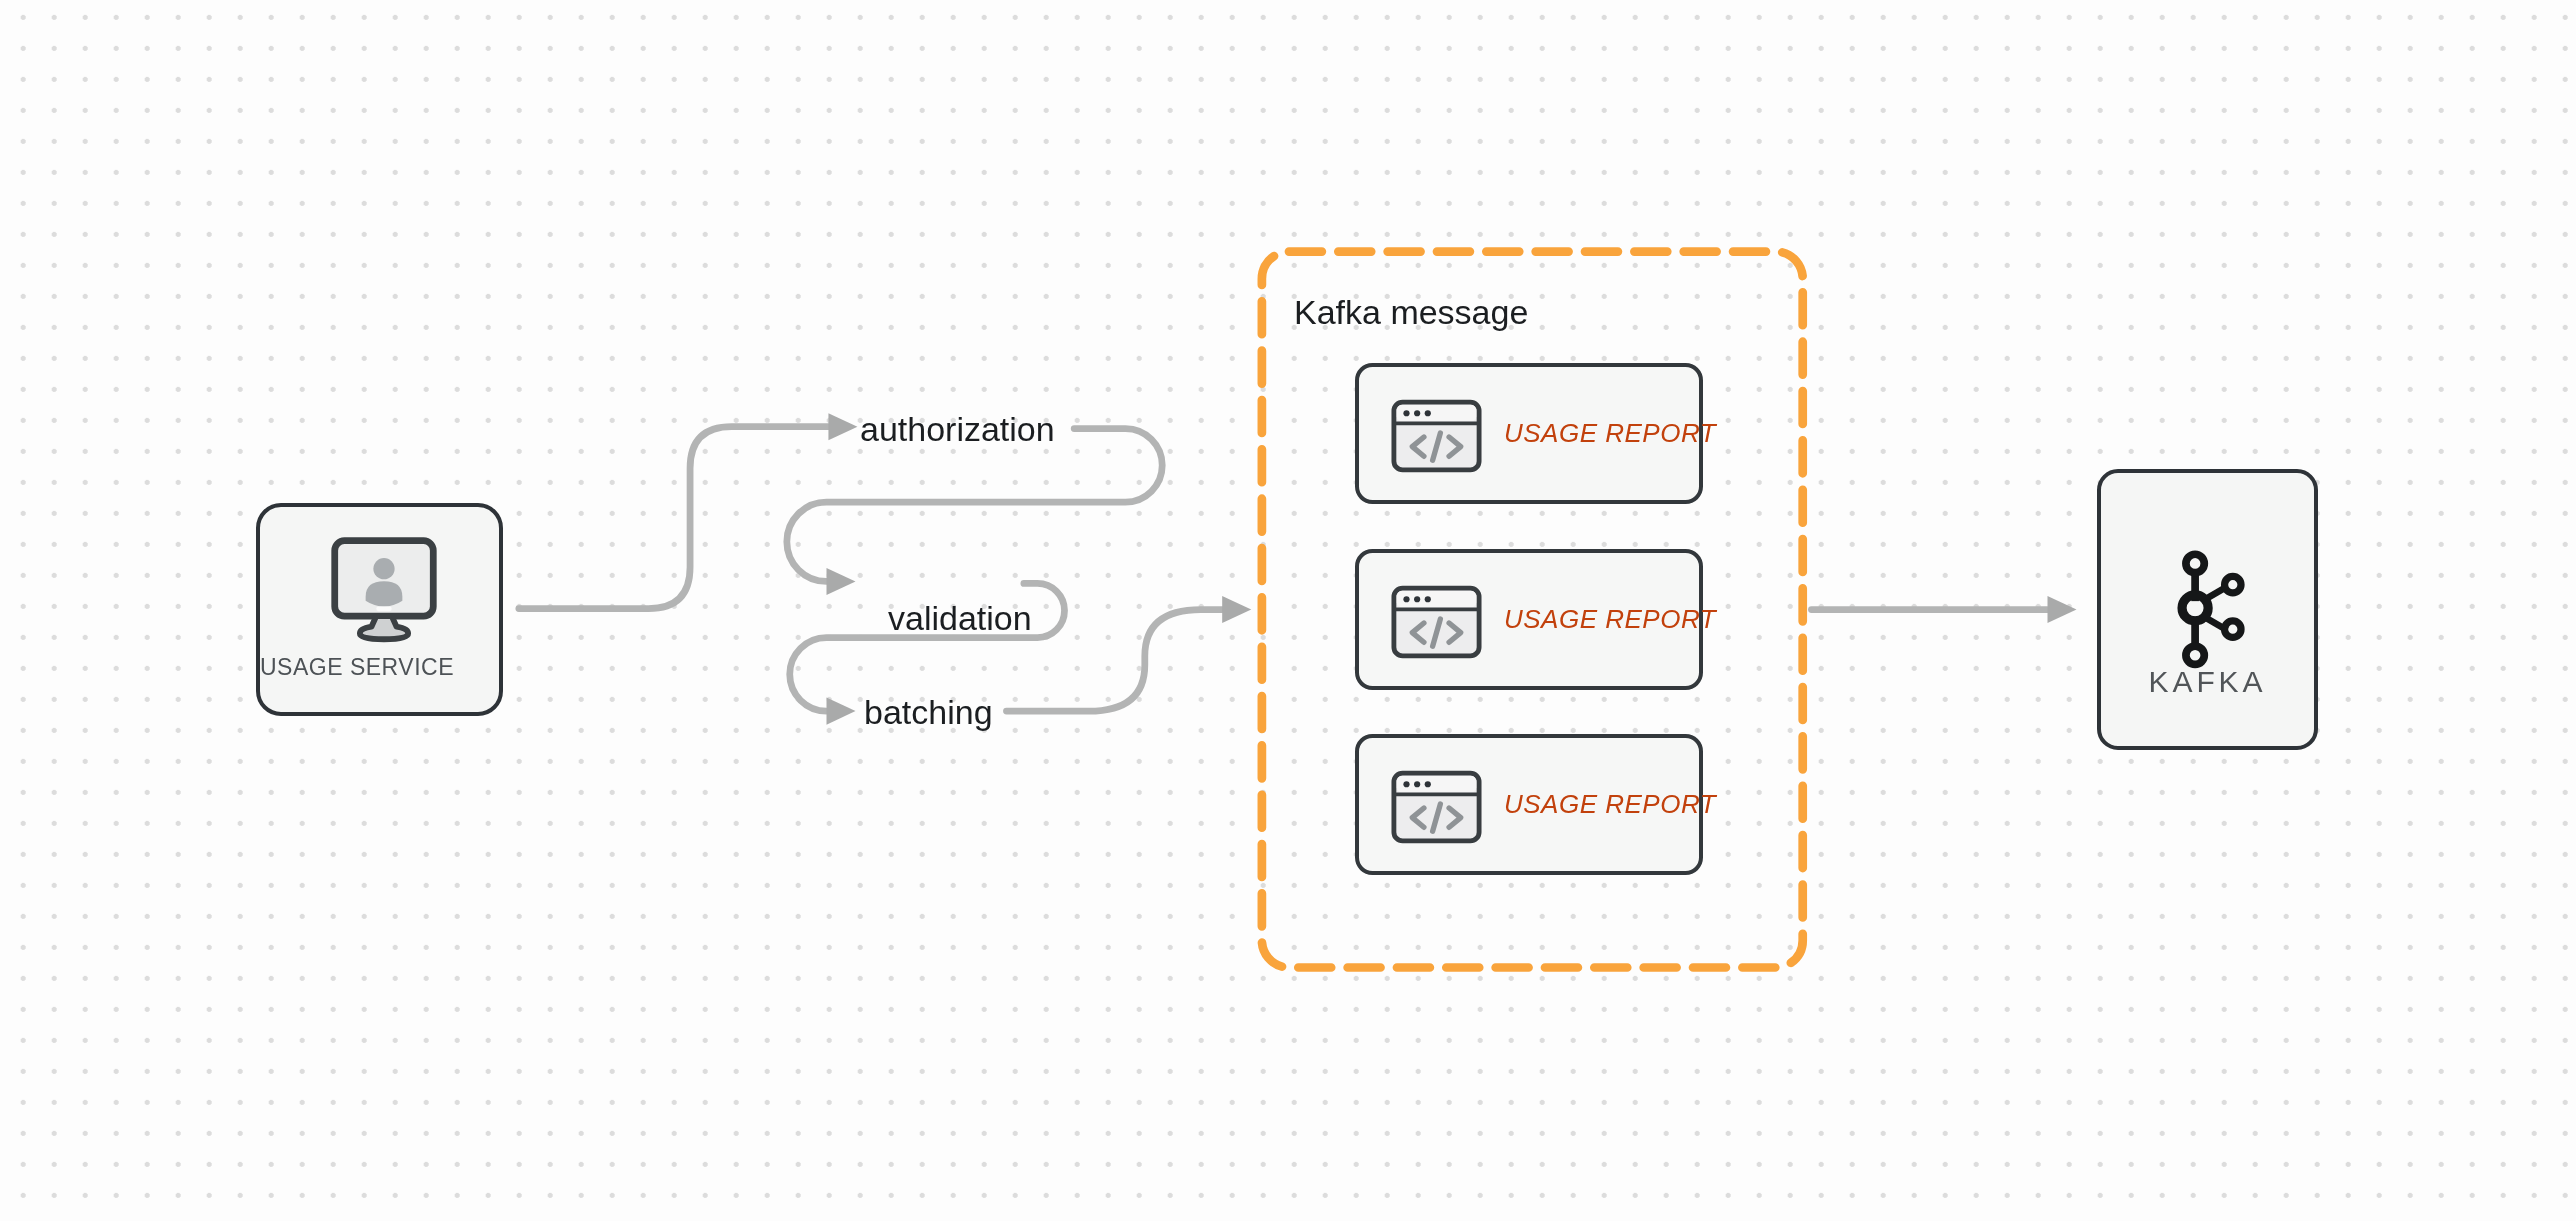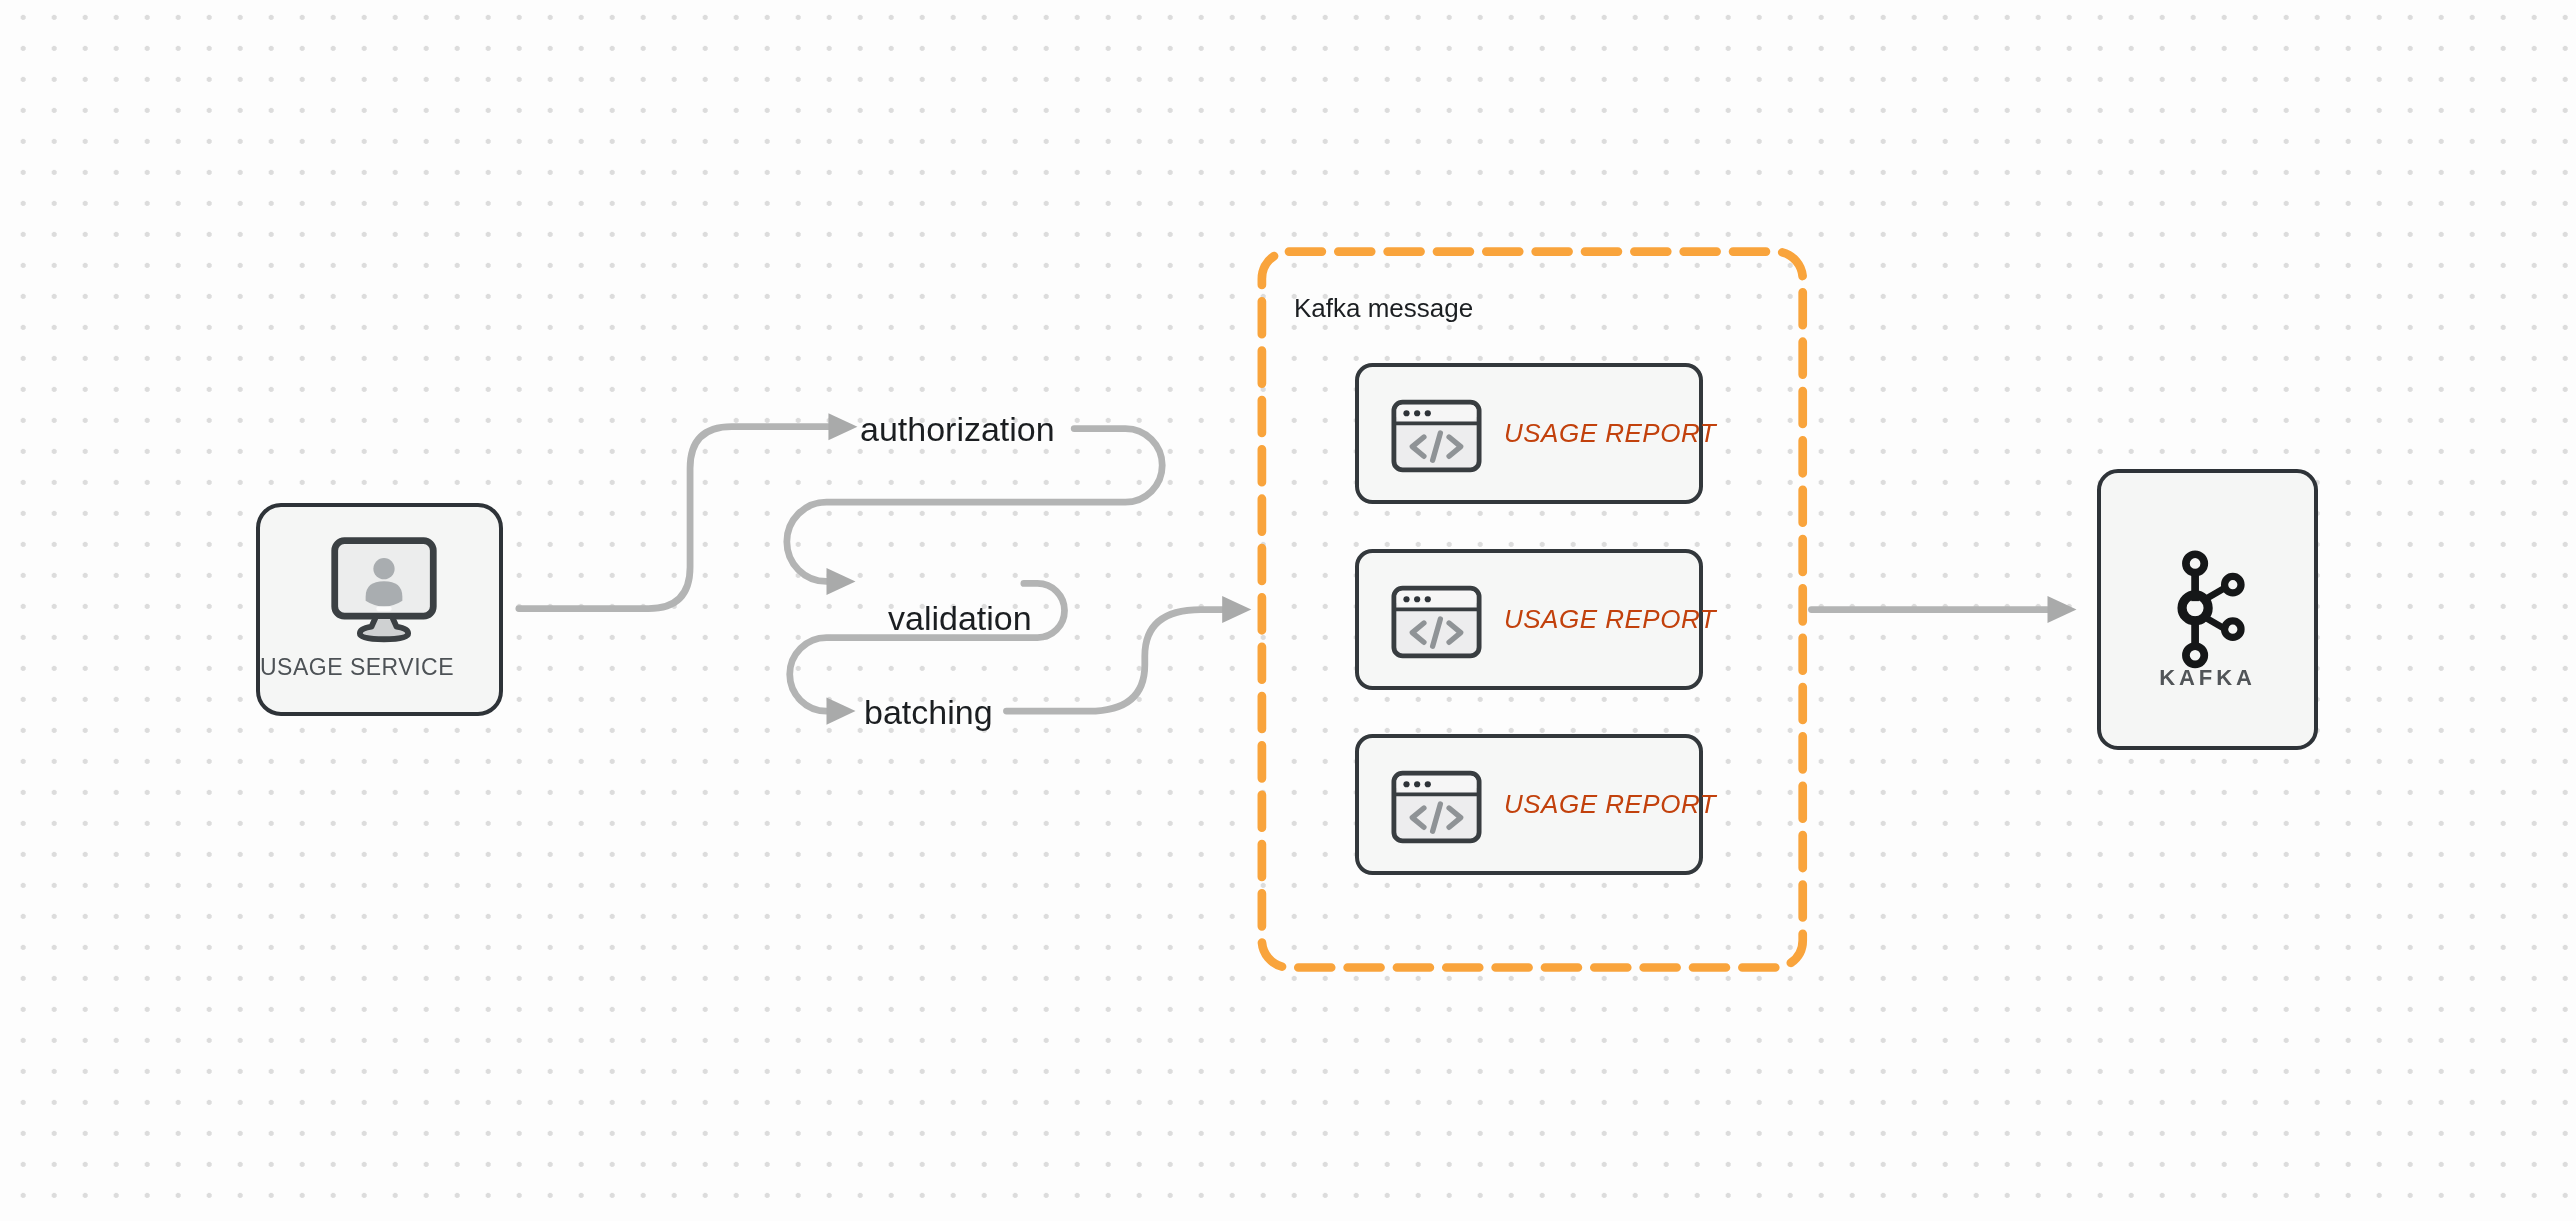--- a/index.html
+++ b/index.html
@@ -62,24 +62,24 @@
   .kafka-node {
     left: 2097px; top: 469px;
     width: 221px; height: 281px;
     border-radius: 21px;
   }
   .kafka-node .node-label {
     position: absolute;
     left: 0; right: 0;
     top: 192px;
     text-align: center;
-    font-size: 22px;
+    font-size: 30px;
     letter-spacing: 3.9px;
     color: #515558;
-    font-weight: 700;
+    font-weight: 400;
   }
   .kafka-node svg.kafka-logo {
     position: absolute;
     left: 68px; top: 35px;
   }
 
   
   .step-label {
     position: absolute;
     font-size: 34px;
@@ -89,21 +89,21 @@
     white-space: nowrap;
   }
   .step-authorization { left: 860px; top: 412px; }
   .step-validation    { left: 864px; top: 601px; margin-left: 24px; }
   .step-batching      { left: 864px; top: 695px; }
 
   
   .group-title {
     position: absolute;
     left: 1294px; top: 295px;
-    font-size: 26px;
+    font-size: 34px;
     font-weight: 500;
     color: #1b1e21;
     line-height: 1;
     white-space: nowrap;
   }
 
   
   .report-card {
     position: absolute;
     left: 1355px;

